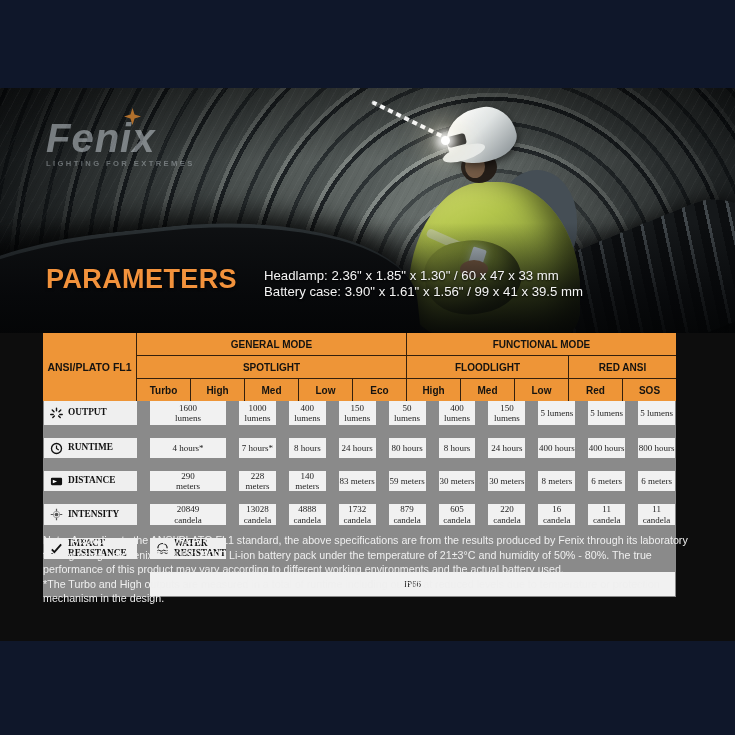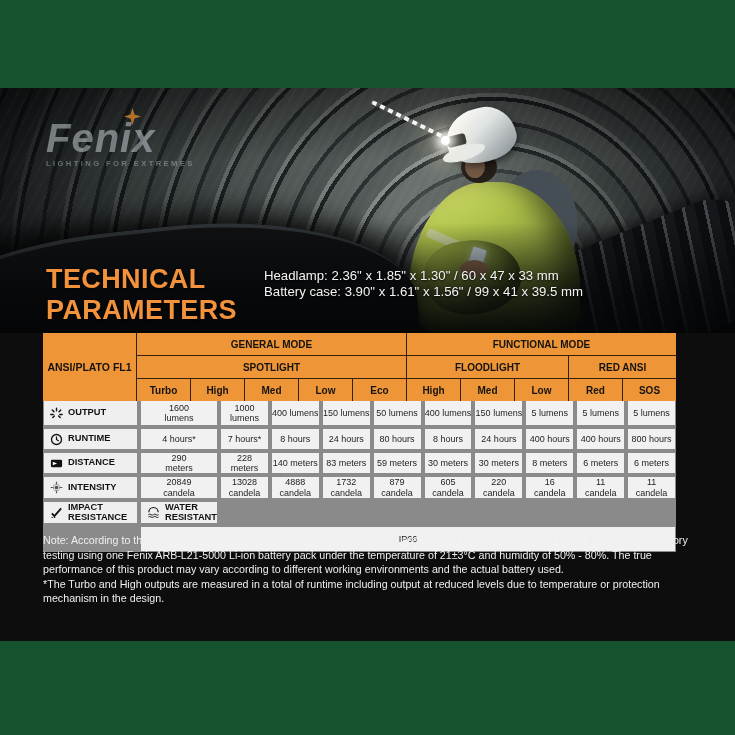--- a/index.html
+++ b/index.html
@@ -1,16 +1,16 @@
 <!DOCTYPE html>
 <html><head>
 <meta charset="utf-8">
 <style>
   html,body{margin:0;padding:0;background:#000;}
-  .frame{position:relative;width:735px;height:735px;background:#14532d;overflow:hidden;
+  .frame{position:relative;width:735px;height:735px;background:#0f172a;overflow:hidden;
          font-family:"Liberation Sans",sans-serif;-webkit-font-smoothing:antialiased;}
   .stage{position:absolute;left:0;top:88px;width:735px;height:553px;background:#0d0d0d;}
 
   
   .photo{position:absolute;left:0;top:88px;width:735px;height:245px;overflow:hidden;
     background:
       linear-gradient(0deg, rgba(0,0,0,.72), rgba(0,0,0,0) 48%),
       linear-gradient(180deg, rgba(0,0,0,.45), rgba(0,0,0,0) 30%),
       linear-gradient(100deg, rgba(5,7,9,.85) 0%, rgba(10,14,16,.35) 30%, rgba(0,0,0,0) 55%),
       linear-gradient(265deg, rgba(3,5,7,.75), rgba(0,0,0,0) 40%),
@@ -68,21 +68,21 @@
   .spec{position:absolute;left:43px;top:333px;width:633px;}
   .spec-head{display:grid;grid-template-columns:93px repeat(10,1fr);grid-template-rows:22px 22px 22px;
       gap:1px;background:#35200c;}
   .h{background:#ee9537;color:#151310;font-weight:bold;display:flex;align-items:center;justify-content:center;
       font-size:10px;}
   .corner{grid-column:1;grid-row:1/4;font-size:10.5px;}
   .gm{grid-column:2/7;grid-row:1;} .fm{grid-column:7/12;grid-row:1;}
   .spot{grid-column:2/7;grid-row:2;} .flood{grid-column:7/10;grid-row:2;} .red{grid-column:10/12;grid-row:2;}
   .lvl{grid-row:3;}
   .spec-body{display:grid;grid-template-columns:93px repeat(10,1fr);
-      grid-template-rows:24px 20px 20px 21px 21px 24px;gap:4px;background:#8a8a8a;border:1px solid #8a8a8a;border-top:none;}
+      grid-template-rows:24px 20px 20px 21px 21px 24px;gap:13px;background:#8a8a8a;border:1px solid #8a8a8a;border-top:none;font-family:Liberation Serif, serif;}
   .lbl{background:#efefef;display:flex;align-items:center;gap:5px;padding-left:6px;font-weight:bold;
       font-size:9.3px;color:#121212;line-height:9.5px;}
   .lbl span{white-space:pre-line;}
   .lbl svg{flex:0 0 auto;}
   .c{background:#f1f1f1;display:flex;align-items:center;justify-content:center;text-align:center;
       font-size:9px;line-height:10.5px;color:#1d1d1d;white-space:pre-line;}
   .span10{grid-column:2/12;}
 
   
   .note{position:absolute;left:43px;top:533px;width:651px;font-size:10.7px;line-height:14.6px;color:#efefef;}
@@ -116,21 +116,20 @@
 
   <div class="logo">
     <div class="logo-word">Fenix</div>
     <svg class="logo-star" width="17" height="17" viewBox="0 0 14 14">
       <polygon points="7,0 8.7,5.3 14,7 8.7,8.7 7,14 5.3,8.7 0,7 5.3,5.3" fill="#b2702c"></polygon>
     </svg>
     <div class="logo-tag">LIGHTING FOR EXTREMES</div>
   </div>
 
   <div class="title">
-    <div>TECHNICAL</div>
     <div>PARAMETERS</div>
   </div>
   <div class="dims">
     <div>Headlamp: 2.36" x 1.85" x 1.30" / 60 x 47 x 33 mm</div>
     <div>Battery case: 3.90" x 1.61" x 1.56" / 99 x 41 x 39.5 mm</div>
   </div>
 
   <div class="spec">
     <div class="spec-head">
       <div class="h corner">ANSI/PLATO FL1</div>

